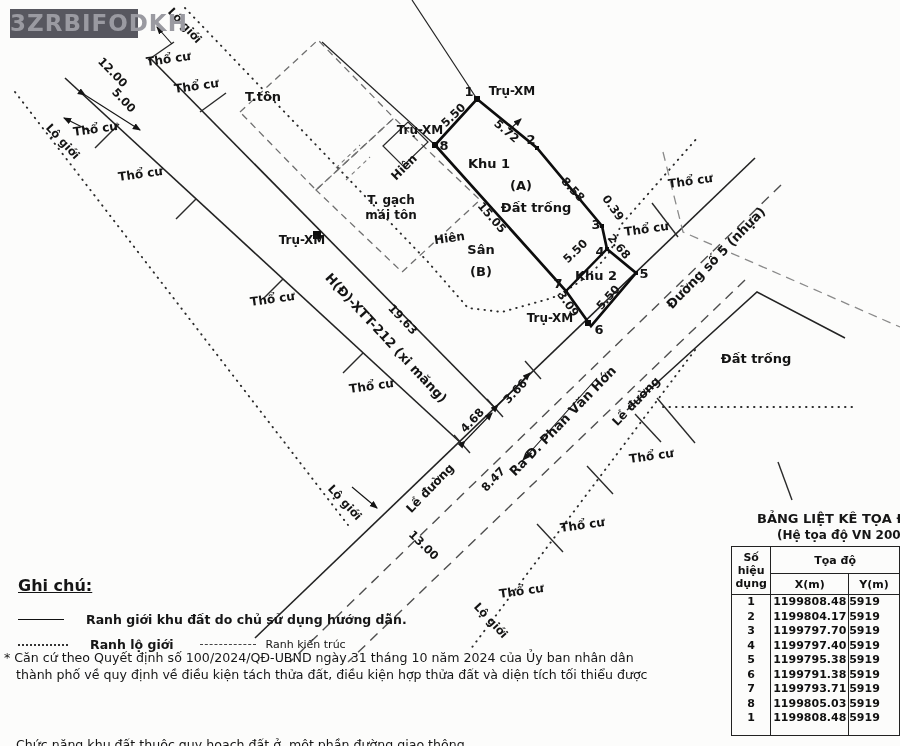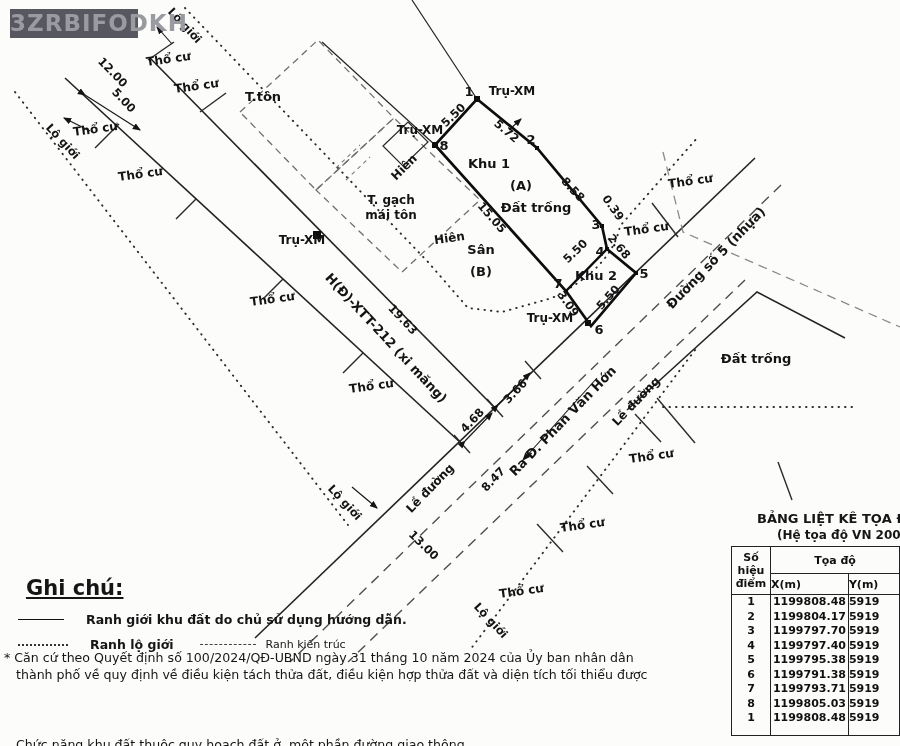--- a/index.html
+++ b/index.html
@@ -11,21 +11,21 @@
   .dim{font-size:11.5px;font-weight:bold;}
   .big{font-size:13px;font-weight:bold;}
   .pt{font-size:13px;font-weight:bold;}
   .small{font-size:11.5px;font-weight:bold;}
   
   #watermark{position:absolute;left:10px;top:9px;width:128px;height:29px;background:#57575f;
              color:#9a9aa1;font-size:23px;font-weight:bold;letter-spacing:1px;line-height:29px;
              text-align:center;}
   
   .abs{position:absolute;white-space:nowrap;}
-  #ghichu-title{left:26px;top:576px;font-size:21px;font-weight:bold;text-decoration:underline;}
+  #ghichu-title{left:18px;top:576px;font-size:16px;font-weight:bold;text-decoration:underline;}
   .leg-row{display:flex;align-items:center;}
   #leg1{left:18px;top:612px;}
   #leg2{left:18px;top:637px;}
   .line-sample{display:inline-block;width:46px;border-top:1.6px solid #111;margin-right:10px;}
   .dot-sample{display:inline-block;width:50px;border-top:2.2px dotted #333;margin-right:10px;}
   .dash-sample{display:inline-block;width:56px;border-top:1.7px dashed #444;margin:0 10px 0 26px;}
   .leg-txt{font-size:12.5px;font-weight:bold;margin-left:12px;}
   .leg-txt2{font-size:11px;}
   .note{font-size:12.6px;}
   #n1a{left:4px;top:650px;} #n1b{left:16px;top:667px;} #n1c{left:16px;top:684px;}
@@ -34,21 +34,21 @@
   #tbl-title{left:757px;top:511px;font-size:13px;font-weight:bold;}
   #tbl-sub{left:777px;top:528px;font-size:12px;font-weight:bold;}
   #coord-table{position:absolute;left:731px;top:546px;border-collapse:collapse;
                font-size:11px;font-weight:bold;color:#111;table-layout:fixed;}
   #coord-table th,#coord-table td{padding:0;margin:0;font-weight:bold;}
   #coord-table{border:1.6px solid #222;}
   .c1{width:47px;} .c2{width:82px;} .c3{width:72px;}
   .vline-l{border-left:1.4px solid #222;}
   .hd1{height:26px;border-bottom:1.4px solid #222;text-align:center;}
   .hd-pt{border-bottom:1.6px solid #222;text-align:center;vertical-align:middle;line-height:13px;}
-  .hd2{height:20px;border-bottom:1.6px solid #222;text-align:left;}
+  .hd2{height:20px;border-bottom:1.6px solid #222;text-align:center;}
   .bd td{height:14.5px;line-height:14.5px;text-align:center;}
   .bd td.ycell{text-align:left;padding-left:16px;}
   .sp td{height:9px;}
 </style>
 </head>
 <body>
 
 <div id="canvas">
 
   <svg width="900" height="746" viewBox="0 0 900 746">
@@ -225,21 +225,21 @@
   <table id="coord-table">
     <colgroup>
         <col class="c1">
         <col class="c2">
         <col class="c3">
       </colgroup>
     <thead>
       <tr>
         <th class="hd-pt" rowspan="2">
           <div>Số hiệu</div>
-          <div>điểm</div>
+          <div>dụng</div>
         </th>
         <th class="hd1 vline-l" colspan="2">Tọa độ</th>
       </tr>
       <tr>
         <th class="hd2 vline-l">X(m)</th>
         <th class="hd2 vline-l">Y(m)</th>
       </tr>
     </thead>
     <tbody>
       <tr class="bd">

